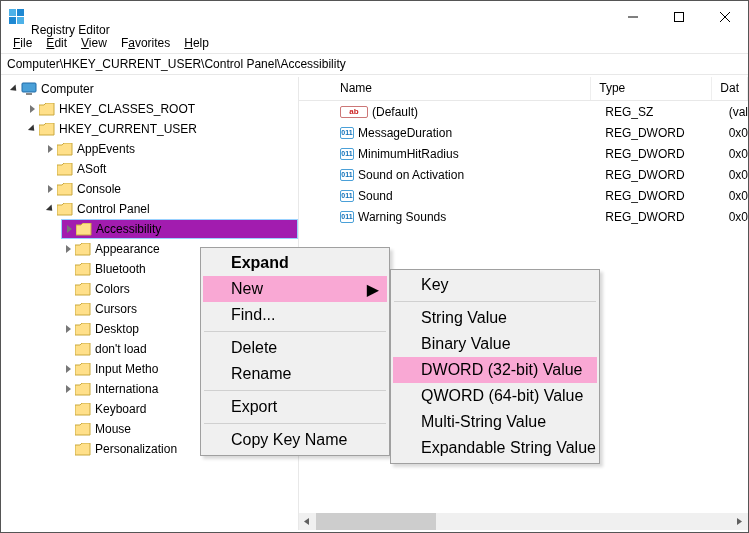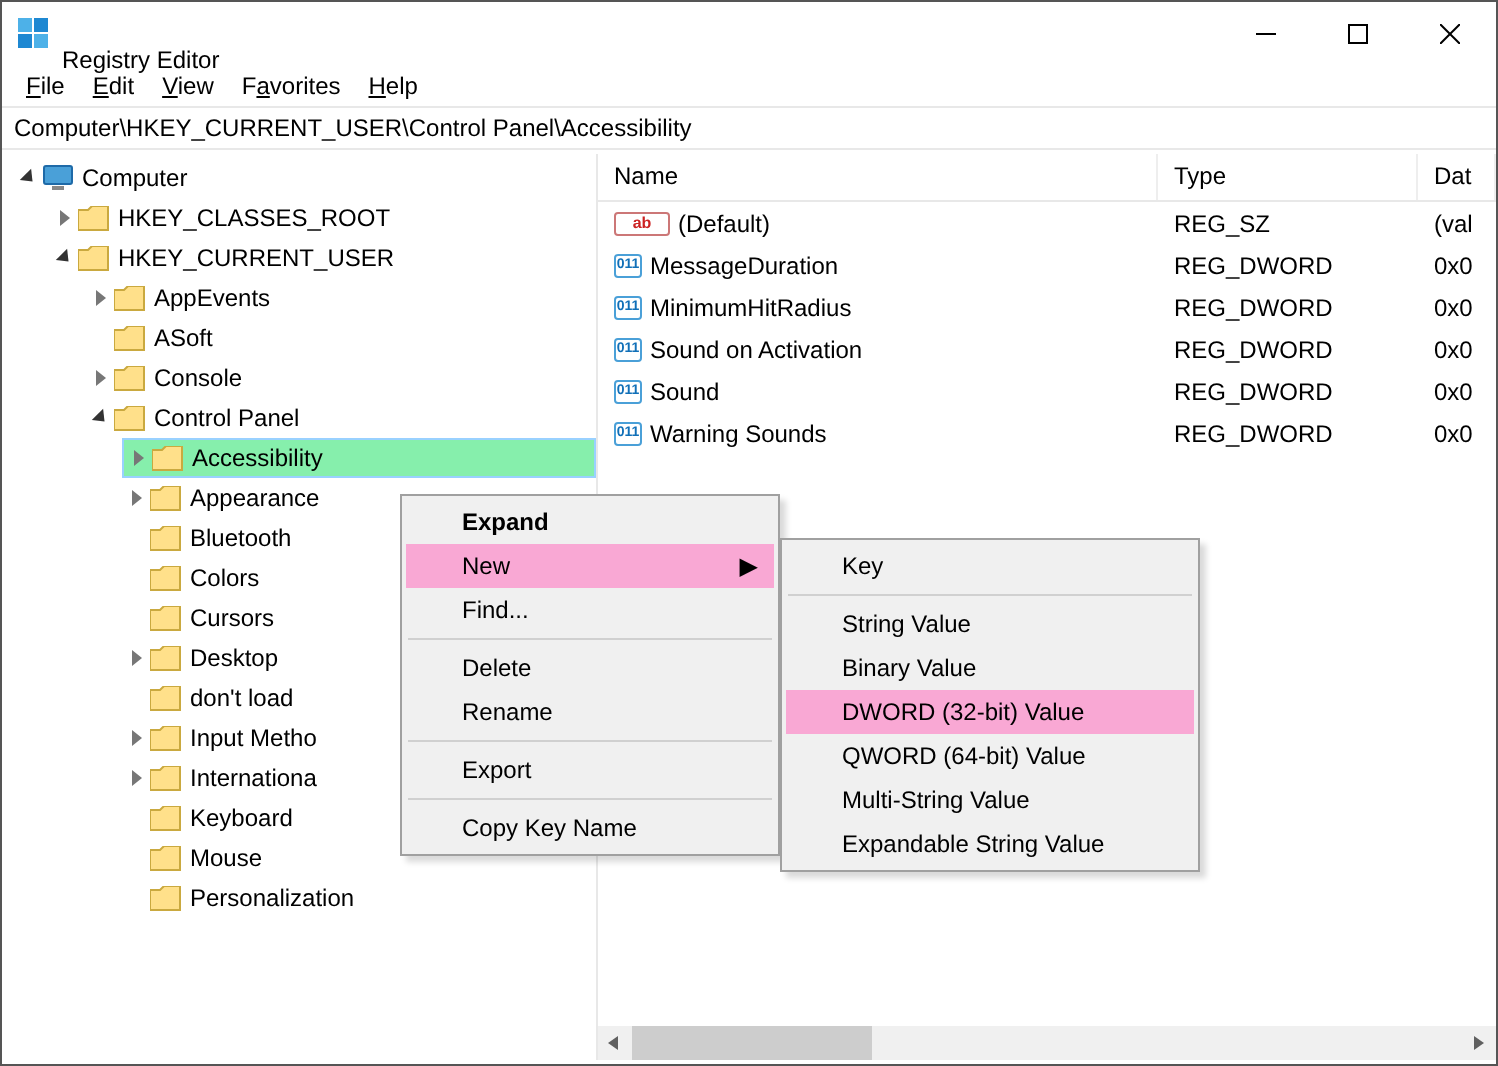--- a/index.html
+++ b/index.html
@@ -55,45 +55,45 @@
     border-right: 1px solid #e8e8e8;
     overflow: hidden;
     position: relative;
   }
   .tree ul { list-style: none; padding-left: 18px; }
   .tree { padding: 2px 0 0 6px; }
   .tree li { white-space: nowrap; }
   .row { display: flex; align-items: center; height: 20px; padding-right: 4px; }
   .arrow { width: 14px; height: 14px; display: inline-flex; align-items: center; justify-content: center; }
   .ficon { width: 16px; height: 16px; margin: 0 4px 0 0; display: inline-flex; align-items: center; justify-content: center; }
-  .row.selected { background: #86efac; border: 1px solid #99d1ff; }
+  .row.selected { background: #a21caf; border: 1px solid #99d1ff; }
   .list-pane { flex: 1; position: relative; overflow: hidden; }
   .list-head { display: flex; border-bottom: 1px solid #e8e8e8; height: 24px; }
   .list-head .col { padding: 4px 8px; border-right: 1px solid #eee; font-weight: 400; }
-  .col-name { width: 280px; }
+  .col-name { width: 280px; margin-left: 33px; }
   .col-type { width: 130px; }
   .col-data { flex: 1; }
   .list-body .vrow { display: flex; height: 21px; align-items: center; }
   .vrow .col-name { display: flex; align-items: center; padding-left: 8px; gap: 4px; }
   .vrow .col-type, .vrow .col-data { padding-left: 8px; }
   .scrollh {
     position: absolute; bottom: 0; left: 0; right: 0;
     height: 17px; background: #f0f0f0;
     display: flex; align-items: center;
   }
   .scrollh .sbtn { width: 17px; height: 17px; background: #f0f0f0; display:flex; align-items:center; justify-content:center;}
   .scrollh .strack { flex:1; height:17px; position:relative;}
   .scrollh .sthumb { position:absolute; left:0; top:0; width:120px; height:17px; background:#cdcdcd;}
   .ctxmenu {
     position: absolute;
     background: #f0f0f0;
     border: 1px solid #a0a0a0;
     box-shadow: 3px 3px 3px rgba(0,0,0,0.15);
     padding: 2px;
-    font-size: 12px;
+    font-size: 16px;
   }
   .ctxmenu .mitem { padding: 4px 30px 4px 28px; white-space: nowrap; position: relative; }
   .ctxmenu .mitem.bold { font-weight: bold; }
   .ctxmenu .msep { border-top: 1px solid #d0d0d0; margin: 3px 1px; }
   .ctxmenu .mitem.hl { background: #f9a8d4; }
   .ctxmenu .mitem .rarrow { position: absolute; right: 8px; top: 4px; }
   .chev::before { content: ""; display: inline-block; width:0; height:0; border-top:4px solid transparent; border-bottom:4px solid transparent; border-left:5px solid #777; }
   .chev.open::before { transform: rotate(45deg); border-left-color: #333; }
   .vicon-abc { background:#fff; border:1px solid #c77; color:#c22; font-size:8px; font-weight:bold; width:28px; height:12px; display:flex; align-items:center; justify-content:center; border-radius:2px;}
   .vicon-bin { background:#fff; border:1px solid #4aa0d8; color:#1170b8; font-size:7px; font-weight:bold; width:14px; height:12px; display:flex; align-items:center; justify-content:center; border-radius:2px;}

